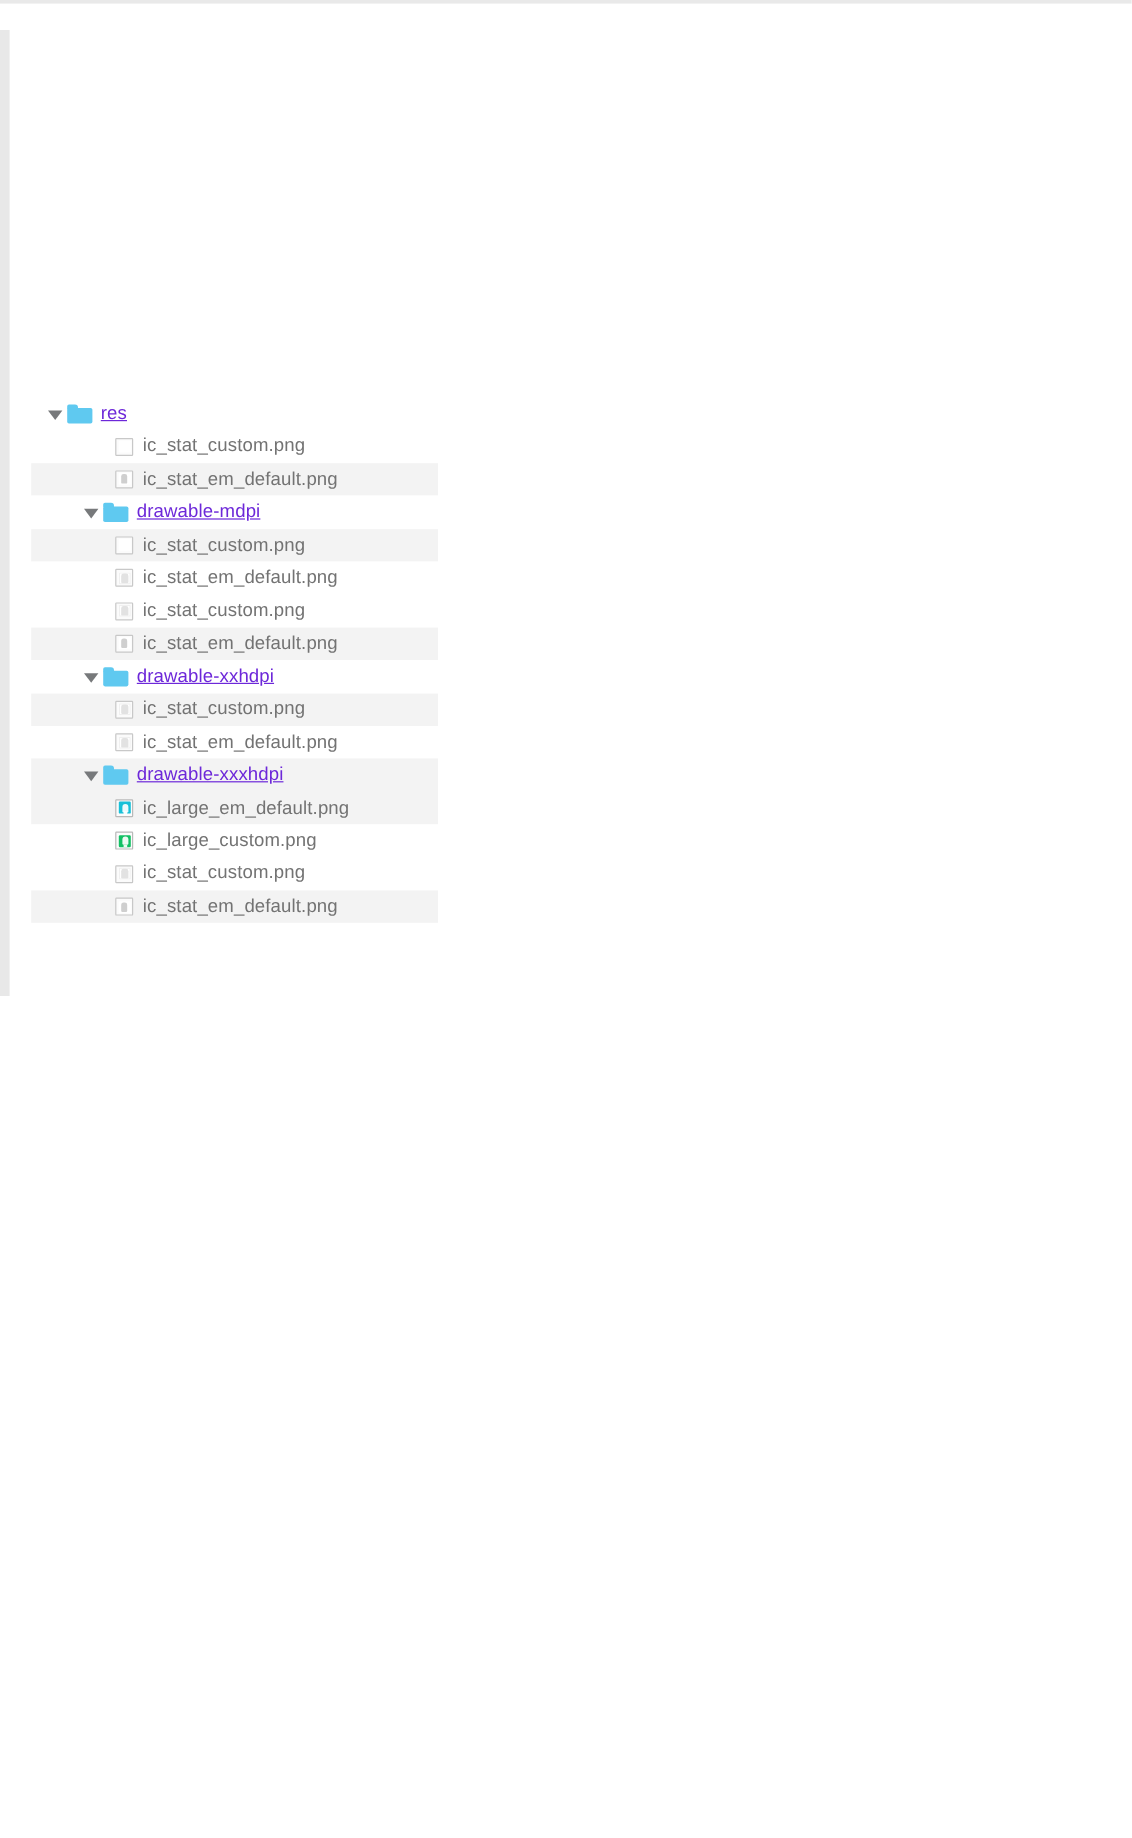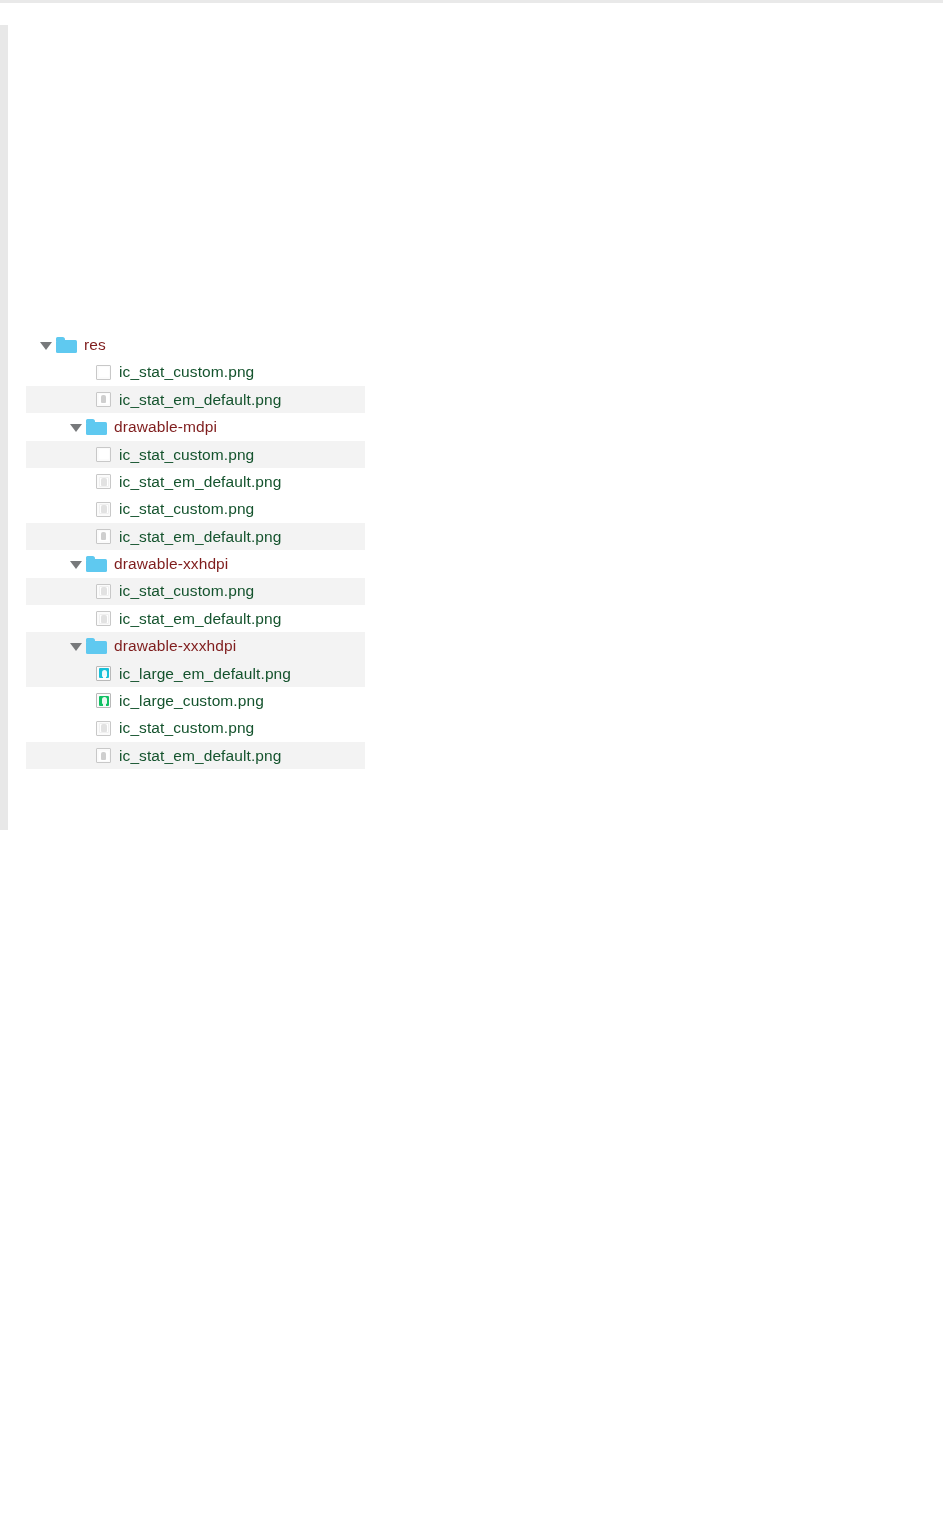--- a/index.html
+++ b/index.html
@@ -149,25 +149,25 @@
     content: "";
     position: absolute;
     left: 4px; top: 8px;
     width: 3px; height: 2.5px;
     background: rgba(255,255,255,0.92);
     z-index: 2;
   }
 
   .label {
     font-size: 15.5px;
-    color: #14532d;
+    color: #737373;
     letter-spacing: 0.1px;
     line-height: 1;
   }
-  .label.folder-label { color: #7f1d1d; }
+  .label.folder-label { color: #6d28d9; text-decoration: underline; }
 </style>
 </head>
 <body>
 
 <div class="top-rule"></div>
 <div class="left-gutter"></div>
 
 <div class="tree" id="tree">
     <div class="row">
       <span class="indent" style="width: 10px;"></span>

